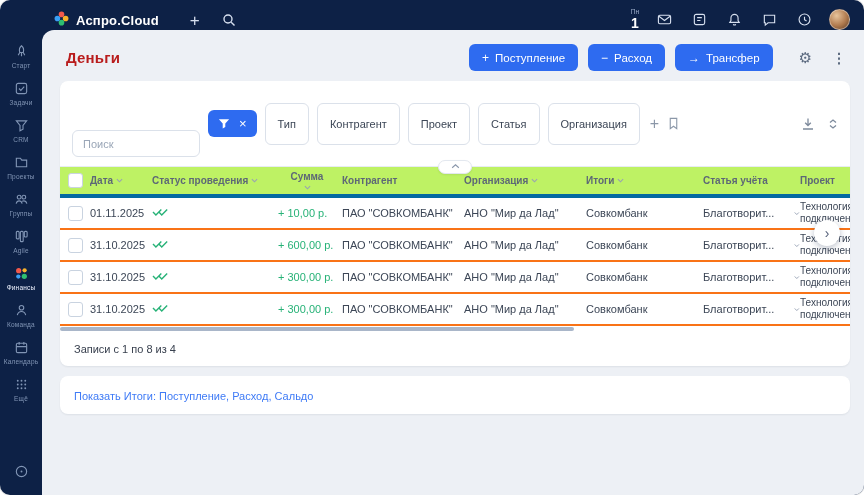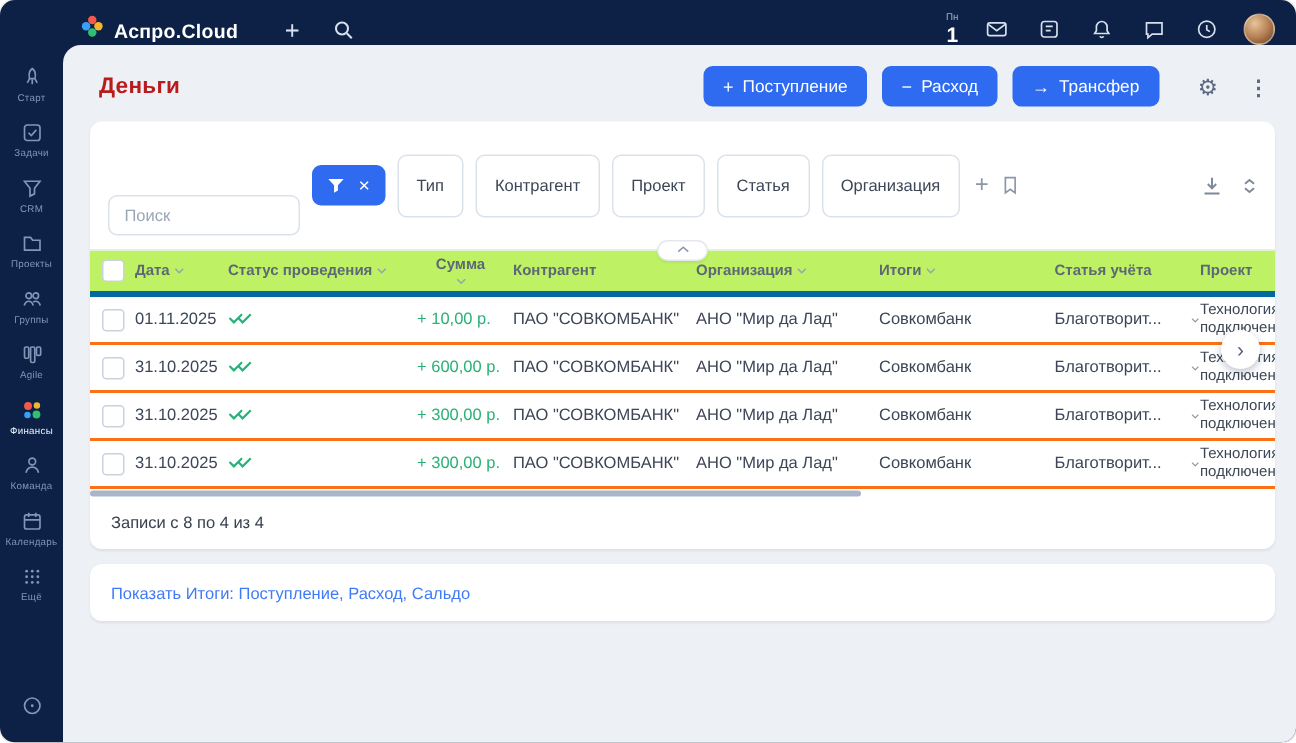--- a/index.html
+++ b/index.html
@@ -470,21 +470,21 @@
               <path d="M1 1l3 3 3-3"></path>
             </svg>
         </div>
         <div class="cell-links">Технология подключения</div>
       </div>
 
       <div class="hscroll">
         <div class="hscroll-bar"></div>
       </div>
 
-      <div class="records">Записи с 8 по 4 из 4</div>
+      <div class="records">Записи с 1 по 8 из 4</div>
     </section>
 
     
     <section class="card card-totals">
       <a class="totals-link">Показать Итоги: Поступление, Расход, Сальдо</a>
     </section>
 
     <button class="scroll-fab">›</button>
   </main>
 </div>

